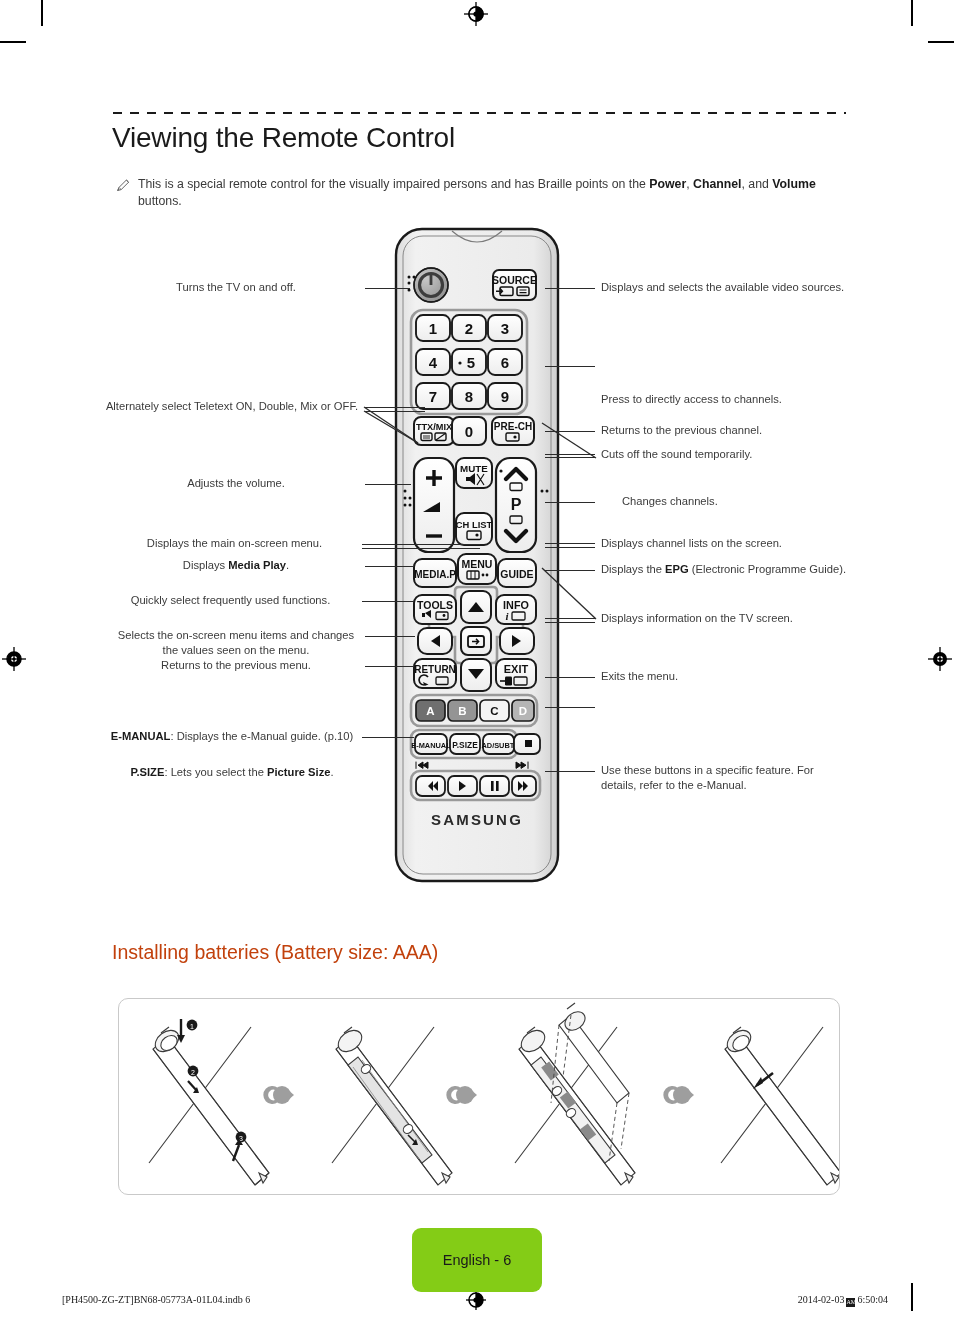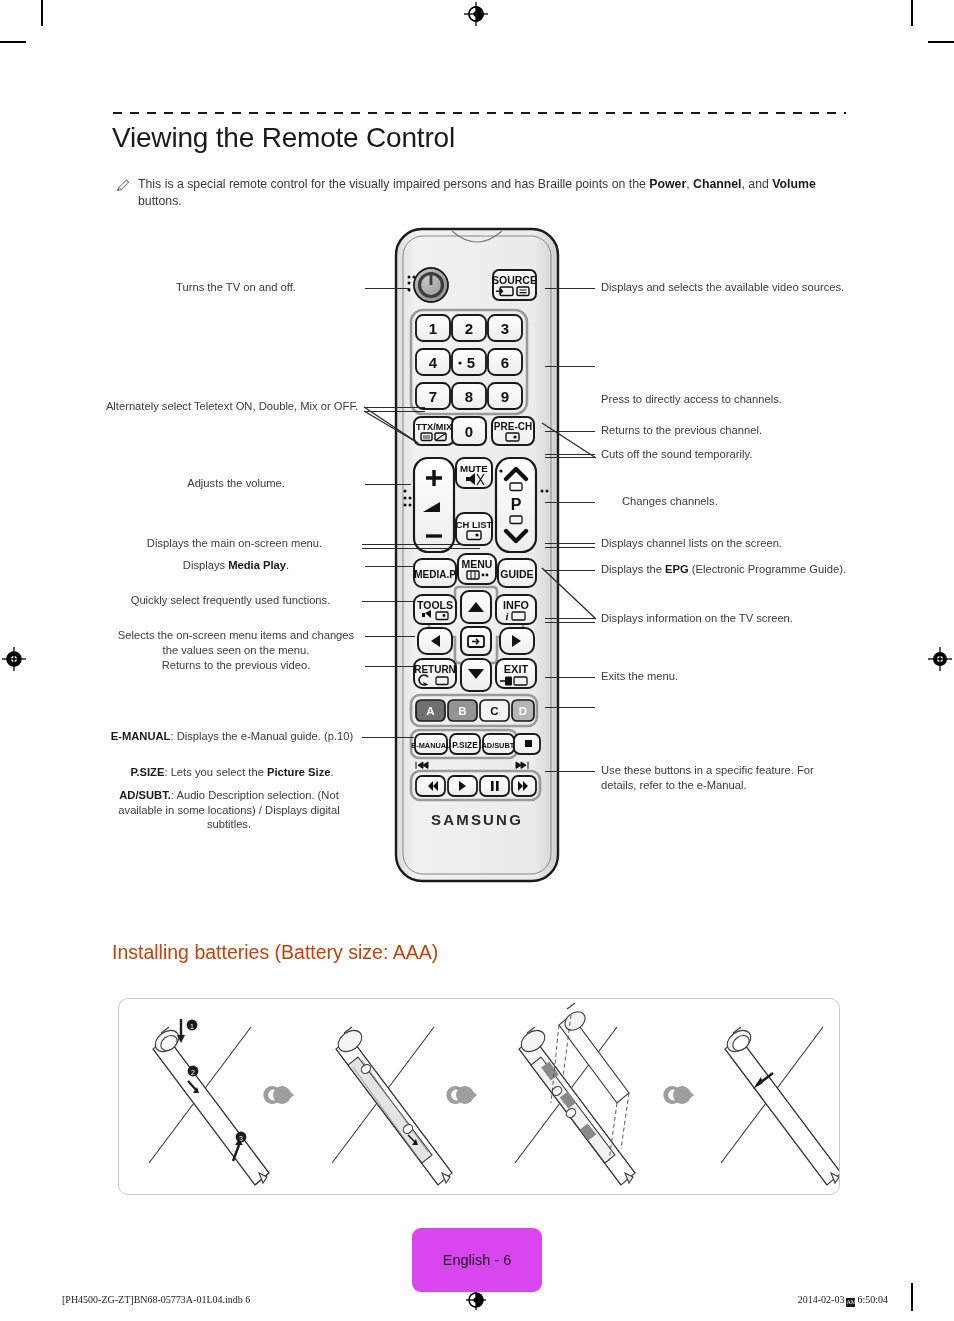--- a/index.html
+++ b/index.html
@@ -62,21 +62,21 @@
   }
   .battery-box {
     position:absolute; left:118px; top:998px; width:722px; height:197px;
     border:1px solid #c9c9c9; border-radius:10px; background:#fff;
   }
   .battery-svg { position:absolute; left:0; top:0; }
 
   
   .pagebadge {
     position:absolute; left:412px; top:1228px; width:130px; height:64px;
-    background:#d946ef; border-radius:9px;
+    background:#84cc16; border-radius:9px;
     display:flex; align-items:center; justify-content:center;
     font-size:14.5px; color:#1a1a1a;
   }
   .foot-left {
     position:absolute; left:62px; top:1294px;
     font-family:"Liberation Serif", serif; font-size:10px; color:#1a1a1a;
   }
   .foot-right {
     position:absolute; right:66px; top:1294px;
     font-family:"Liberation Serif", serif; font-size:10px; color:#1a1a1a;
@@ -415,30 +415,27 @@
     <div class="callout left" style="left:110px;top:333px;width:252px;">
       <span>Displays </span><b>Media Play</b><span>.</span>
     </div>
     <div class="callout left" style="left:102px;top:368px;width:257px;">
       <span>Quickly select frequently used functions.</span>
     </div>
     <div class="callout left" style="left:110px;top:403px;width:252px;">
       <span>Selects the on-screen menu items and changes the values seen on the menu.</span>
     </div>
     <div class="callout left" style="left:110px;top:433px;width:252px;">
-      <span>Returns to the previous video.</span>
+      <span>Returns to the previous menu.</span>
     </div>
     <div class="callout left" style="left:104px;top:504px;width:256px;">
       <b>E-MANUAL</b><span>: Displays the e-Manual guide. (p.10)</span>
     </div>
     <div class="callout left" style="left:104px;top:540px;width:256px;">
       <b>P.SIZE</b><span>: Lets you select the </span><b>Picture Size</b><span>.</span>
-    </div>
-    <div class="callout left" style="left:98px;top:563px;width:262px;">
-      <b>AD/SUBT.</b><span>: Audio Description selection. (Not available in some locations) / Displays digital subtitles.</span>
     </div>
 
     <div class="callout right" style="left:601px;top:55px;width:270px;">
       <span>Displays and selects the available video sources.</span>
     </div>
     <div class="callout right" style="left:601px;top:134px;width:270px;margin-top:33px;">
       <span>Press to directly access to channels.</span>
     </div>
     <div class="callout right" style="left:601px;top:198px;width:270px;">
       <span>Returns to the previous channel.</span>

